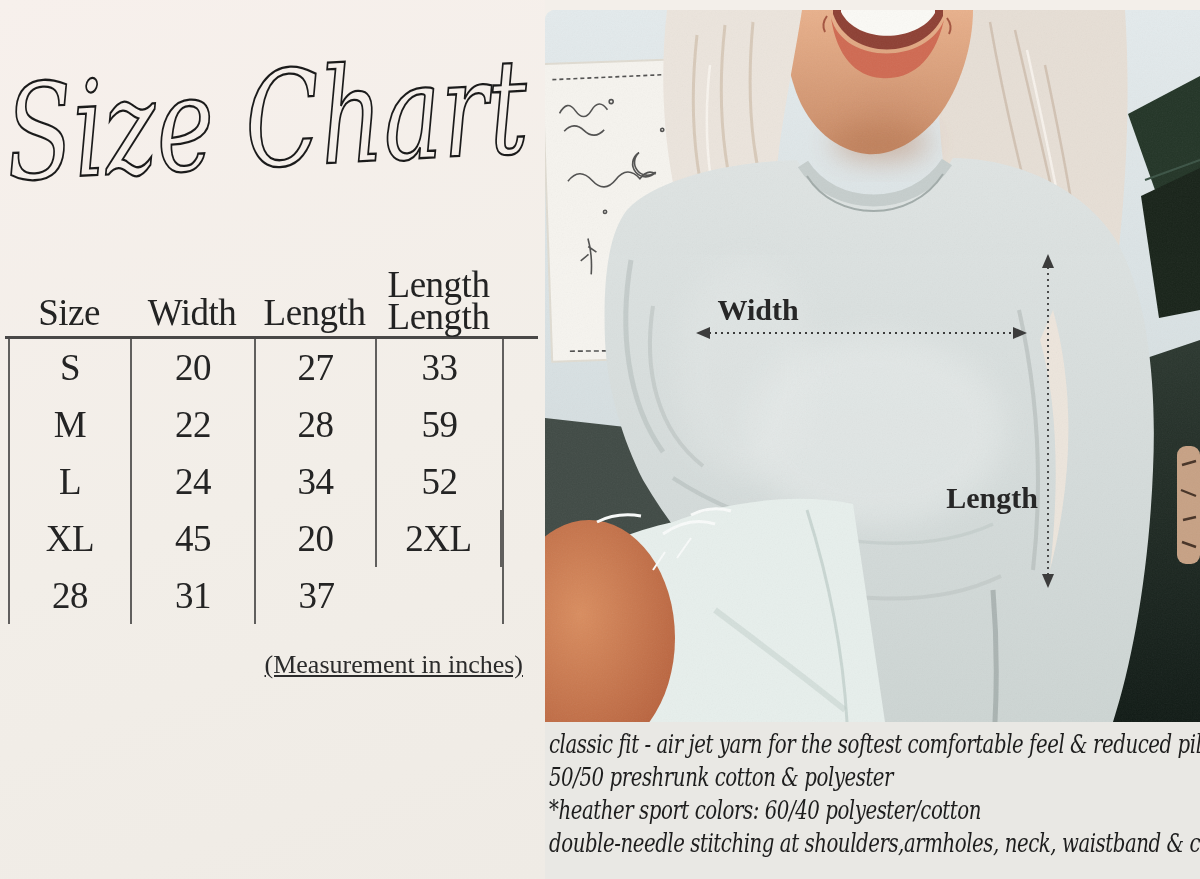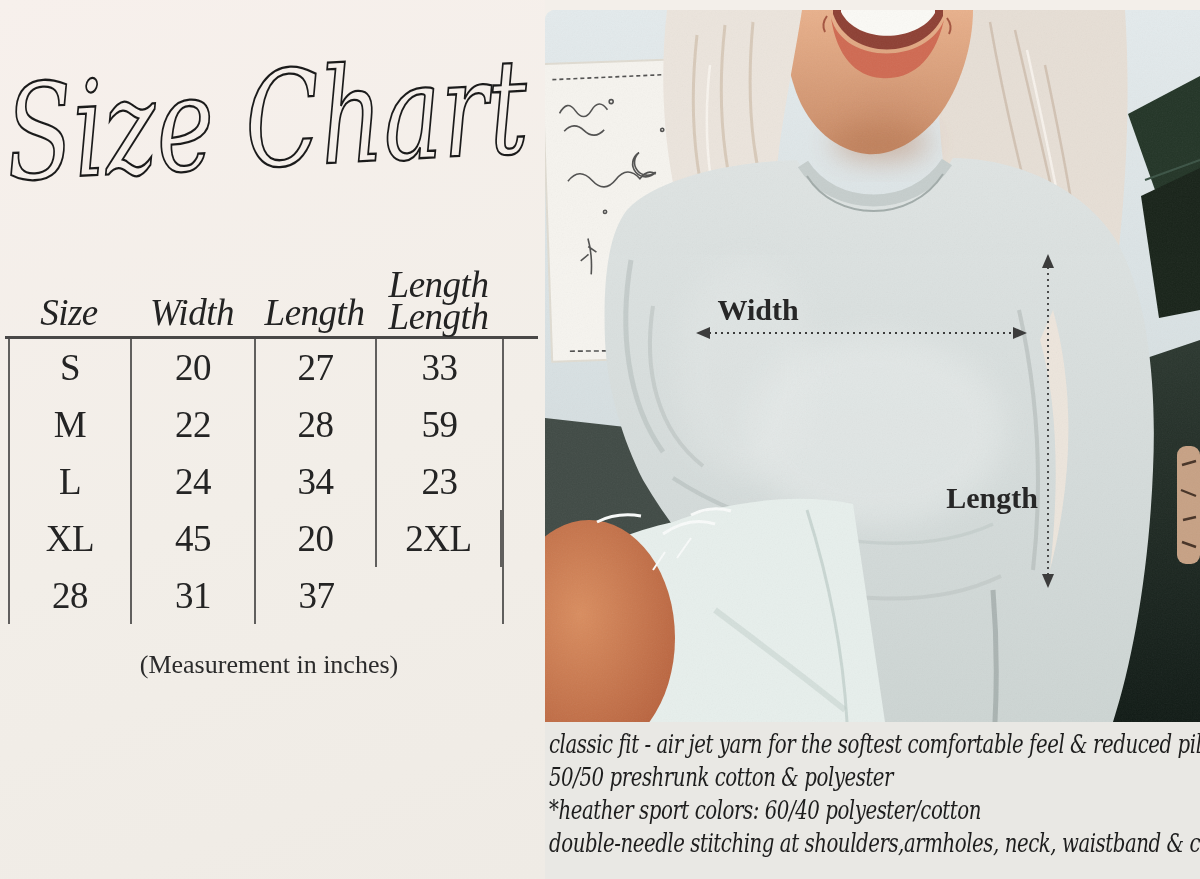--- a/index.html
+++ b/index.html
@@ -15,41 +15,41 @@
   }
   .title-svg{position:absolute;left:0;top:14px;width:542px;height:220px}
   .title-svg text{
     font-family:"DejaVu Serif",serif;font-style:italic;
     font-size:132px;fill:none;stroke:#1b1b1b;stroke-width:2.3px;
   }
   .thead{
     position:absolute;left:8px;top:238px;width:494px;height:96px;
     display:grid;grid-template-columns:122px 124px 121px 127px;
     align-items:end;text-align:center;
-    font-size:37px;letter-spacing:-0.5px;color:#232323;font-style:italic;
+    font-size:37px;letter-spacing:-0.5px;color:#232323;
   }
   .thead .stack{line-height:0.88}
   .rule{
     position:absolute;left:5px;top:336px;width:533px;height:3px;
     background:rgba(35,35,35,.82);
   }
   .tgrid{
     position:absolute;left:8px;top:339px;width:492px;
     display:grid;grid-template-columns:122px 124px 121px 125px;
     border-left:2px solid rgba(40,40,40,.72);
     border-right:2px solid rgba(40,40,40,.72);
   }
   .cell{
     height:57px;display:flex;align-items:center;justify-content:center;
     font-size:37px;letter-spacing:-0.5px;color:#242424;
   }
   .cell.bR{border-right:2px solid rgba(40,40,40,.72)}
   .note{
-    position:absolute;left:15px;top:650px;width:508px;text-align:center;
-    font-size:26px;color:#2b2b2b;
+    position:absolute;left:15px;top:650px;width:508px;text-align:right;
+    font-size:26px;color:#2b2b2b;text-decoration:underline;
   }
   
   .photo{
     position:absolute;left:545px;top:10px;width:655px;height:712px;
     border-radius:10px 0 0 0;overflow:hidden;background:#dce5e7;
   }
   .photo svg{display:block;width:655px;height:712px}
   .ann-label{
     font-family:"Liberation Serif",serif;font-weight:bold;
     font-size:30px;fill:#272727;
@@ -93,21 +93,21 @@
     <div class="cell">33</div>
 
     <div class="cell bR">M</div>
     <div class="cell bR">22</div>
     <div class="cell bR">28</div>
     <div class="cell">59</div>
 
     <div class="cell bR">L</div>
     <div class="cell bR">24</div>
     <div class="cell bR">34</div>
-    <div class="cell">23</div>
+    <div class="cell">52</div>
 
     <div class="cell bR">XL</div>
     <div class="cell bR">45</div>
     <div class="cell bR">20</div>
 
     <div class="cell bR">2XL</div>
     <div class="cell bR">28</div>
     <div class="cell bR">31</div>
     <div class="cell">37</div>
   </div>

